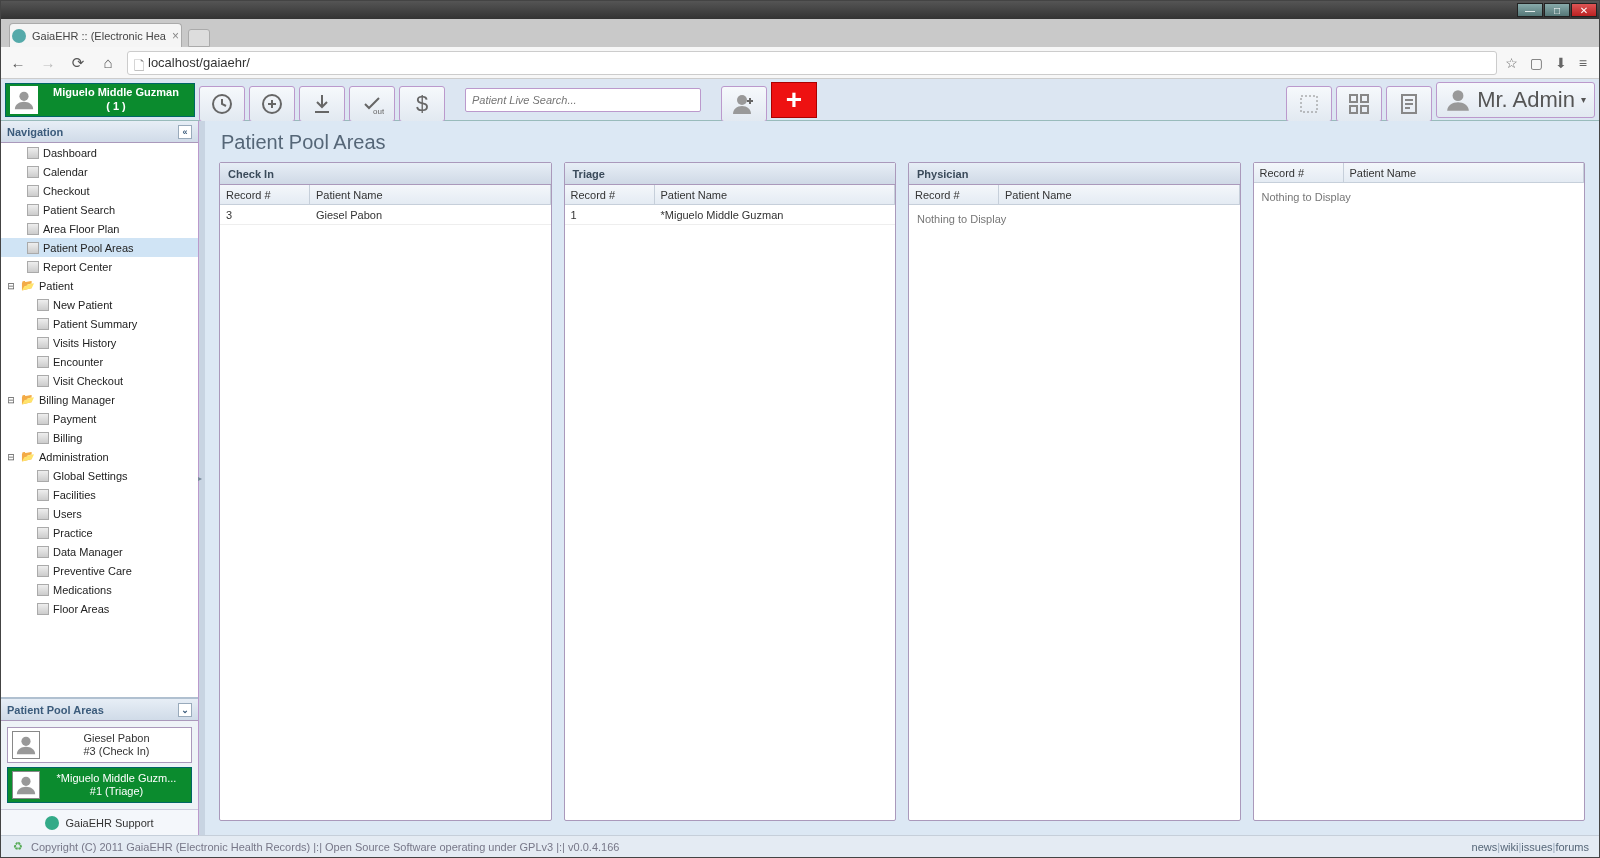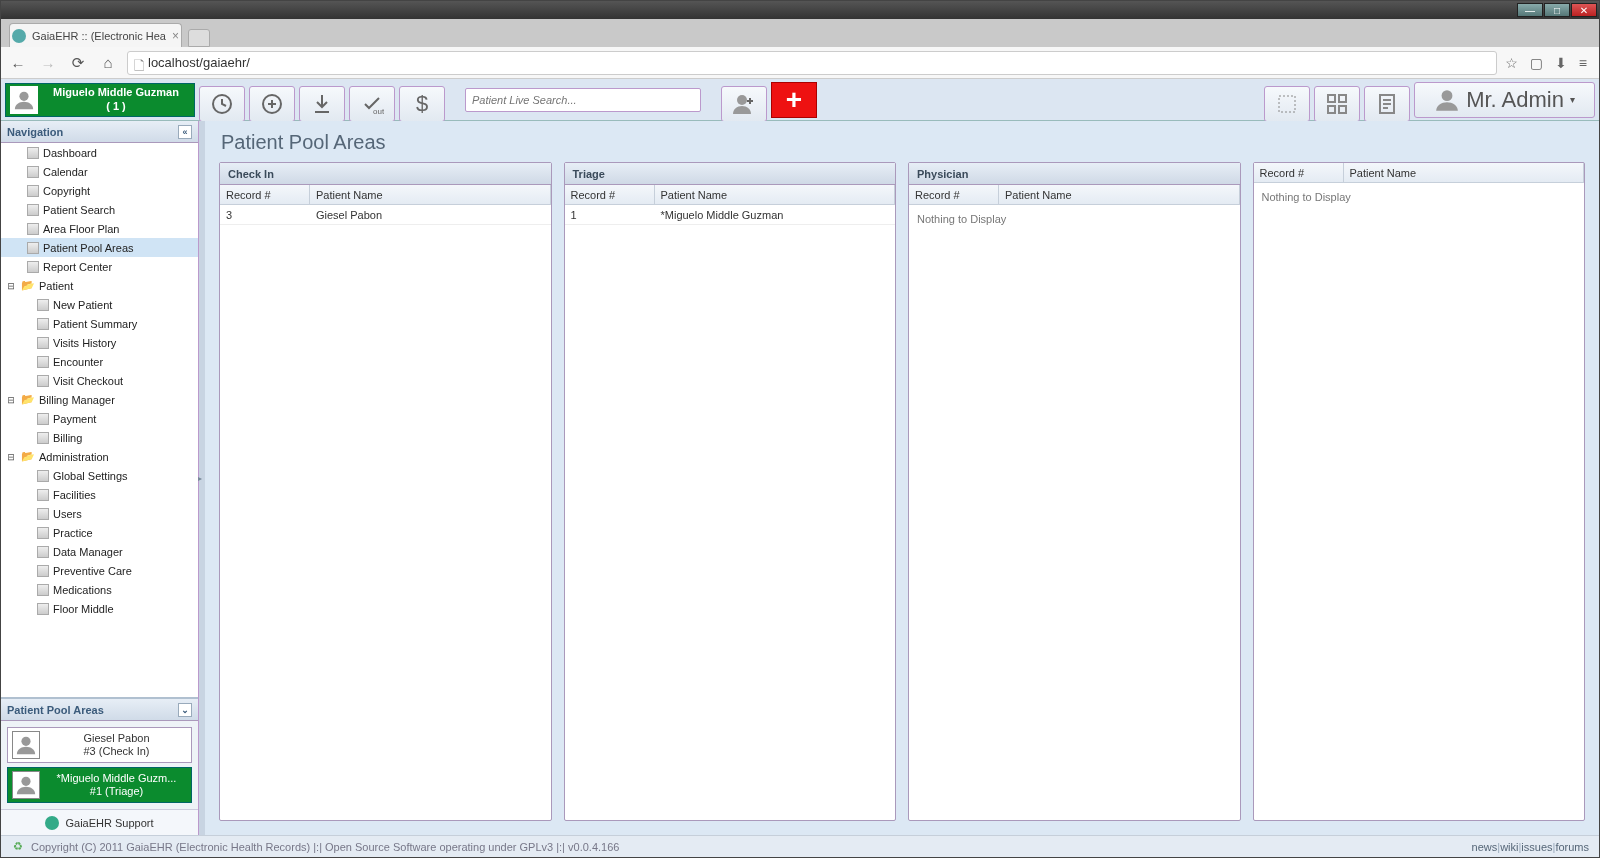--- a/index.html
+++ b/index.html
@@ -38,21 +38,21 @@
 .patient-badge { width:190px; height:34px; background:#0b8b2e; border:1px solid #066; color:#fff; display:flex; align-items:center; padding:2px 4px; gap:4px; font-size:11px;}
 .patient-badge .avatar { width:28px; height:28px; background:#fff; display:inline-flex; align-items:center; justify-content:center;}
 .patient-badge .avatar svg { width:22px; height:22px;}
 .patient-badge .pb-text { flex:1; text-align:center; line-height:1.2; font-weight:bold;}
 .tb-btn { width:46px; height:36px; border:1px solid #b9c; background:linear-gradient(to bottom,#f6f9fc,#e2e9f1); border-radius:3px; display:inline-flex; align-items:center; justify-content:center; cursor:pointer; color:#555;margin-top:8px;}
 .tb-btn svg { width:24px; height:24px; }
 .search-box { width:236px; height:24px; border:1px solid #b9c; background:#fff; border-radius:2px; display:flex; align-items:center; padding:0 6px;}
 .search-box input { border:none; outline:none; flex:1; font-size:11px; color:#666; font-style:italic;}
 .tb-spacer { flex:1; }
 .emergency-btn { width:46px; height:36px; background:#e11; display:flex; align-items:center; justify-content:center; color:#fff; font-size:28px; font-weight:bold; border:1px solid #a00;}
-.user-box { display:flex; align-items:center; gap:6px; padding:0 19px; height:36px; border:1px solid #b9c; background:linear-gradient(to bottom,#f6f9fc,#e2e9f1); border-radius:3px;}
+.user-box { display:flex; align-items:center; gap:6px; padding:0 8px; height:36px; border:1px solid #b9c; background:linear-gradient(to bottom,#f6f9fc,#e2e9f1); border-radius:3px;}
 .user-box .uavatar { width:26px; height:26px; }
 .user-box .uname { font-size:22px; color:#555; font-weight:300;}
 .user-box .caret { font-size:10px; color:#555;}
 
 
 .app-body { flex:1; display:flex; min-height:0; }
 .sidebar { width:198px; background:#eef3f7; border-right:1px solid #b9c; display:flex; flex-direction:column; }
 .sb-panel-header { height:22px; background:linear-gradient(to bottom,#e7eef6,#d0dbe8); border-bottom:1px solid #a9b; display:flex; align-items:center; justify-content:space-between; padding:0 6px; font-weight:bold; color:#3b5b7b; font-size:11px;}
 .sb-panel-header .collapse-btn { width:14px; height:14px; border:1px solid #9ab; background:#fff; display:inline-flex; align-items:center; justify-content:center; font-size:9px; cursor:pointer;}
 .nav-tree { flex:1; overflow:auto; background:#fff; border-bottom:1px solid #b0c0d0;}
@@ -235,21 +235,21 @@
               <span>Dashboard</span>
             </div>
             <div class="tree-row ">
               <span style="width:16px"></span>
               <span class="page-icon2"></span>
               <span>Calendar</span>
             </div>
             <div class="tree-row ">
               <span style="width:16px"></span>
               <span class="page-icon2"></span>
-              <span>Copyright</span>
+              <span>Checkout</span>
             </div>
             <div class="tree-row ">
               <span style="width:16px"></span>
               <span class="page-icon2"></span>
               <span>Patient Search</span>
             </div>
             <div class="tree-row ">
               <span style="width:16px"></span>
               <span class="page-icon2"></span>
               <span>Area Floor Plan</span>
@@ -330,21 +330,21 @@
             <div class="tree-row child">
               <span class="page-icon2"></span>
               <span>Preventive Care</span>
             </div>
             <div class="tree-row child">
               <span class="page-icon2"></span>
               <span>Medications</span>
             </div>
             <div class="tree-row child">
               <span class="page-icon2"></span>
-              <span>Floor Middle</span>
+              <span>Floor Areas</span>
             </div>
           </div>
 
         <div class="pool-panel">
           <div class="sb-panel-header">
             <span>Patient Pool Areas</span>
             <span class="collapse-btn">⌄</span>
           </div>
           <div class="pool-list" id="pool-list">
               <div class="pool-card">

